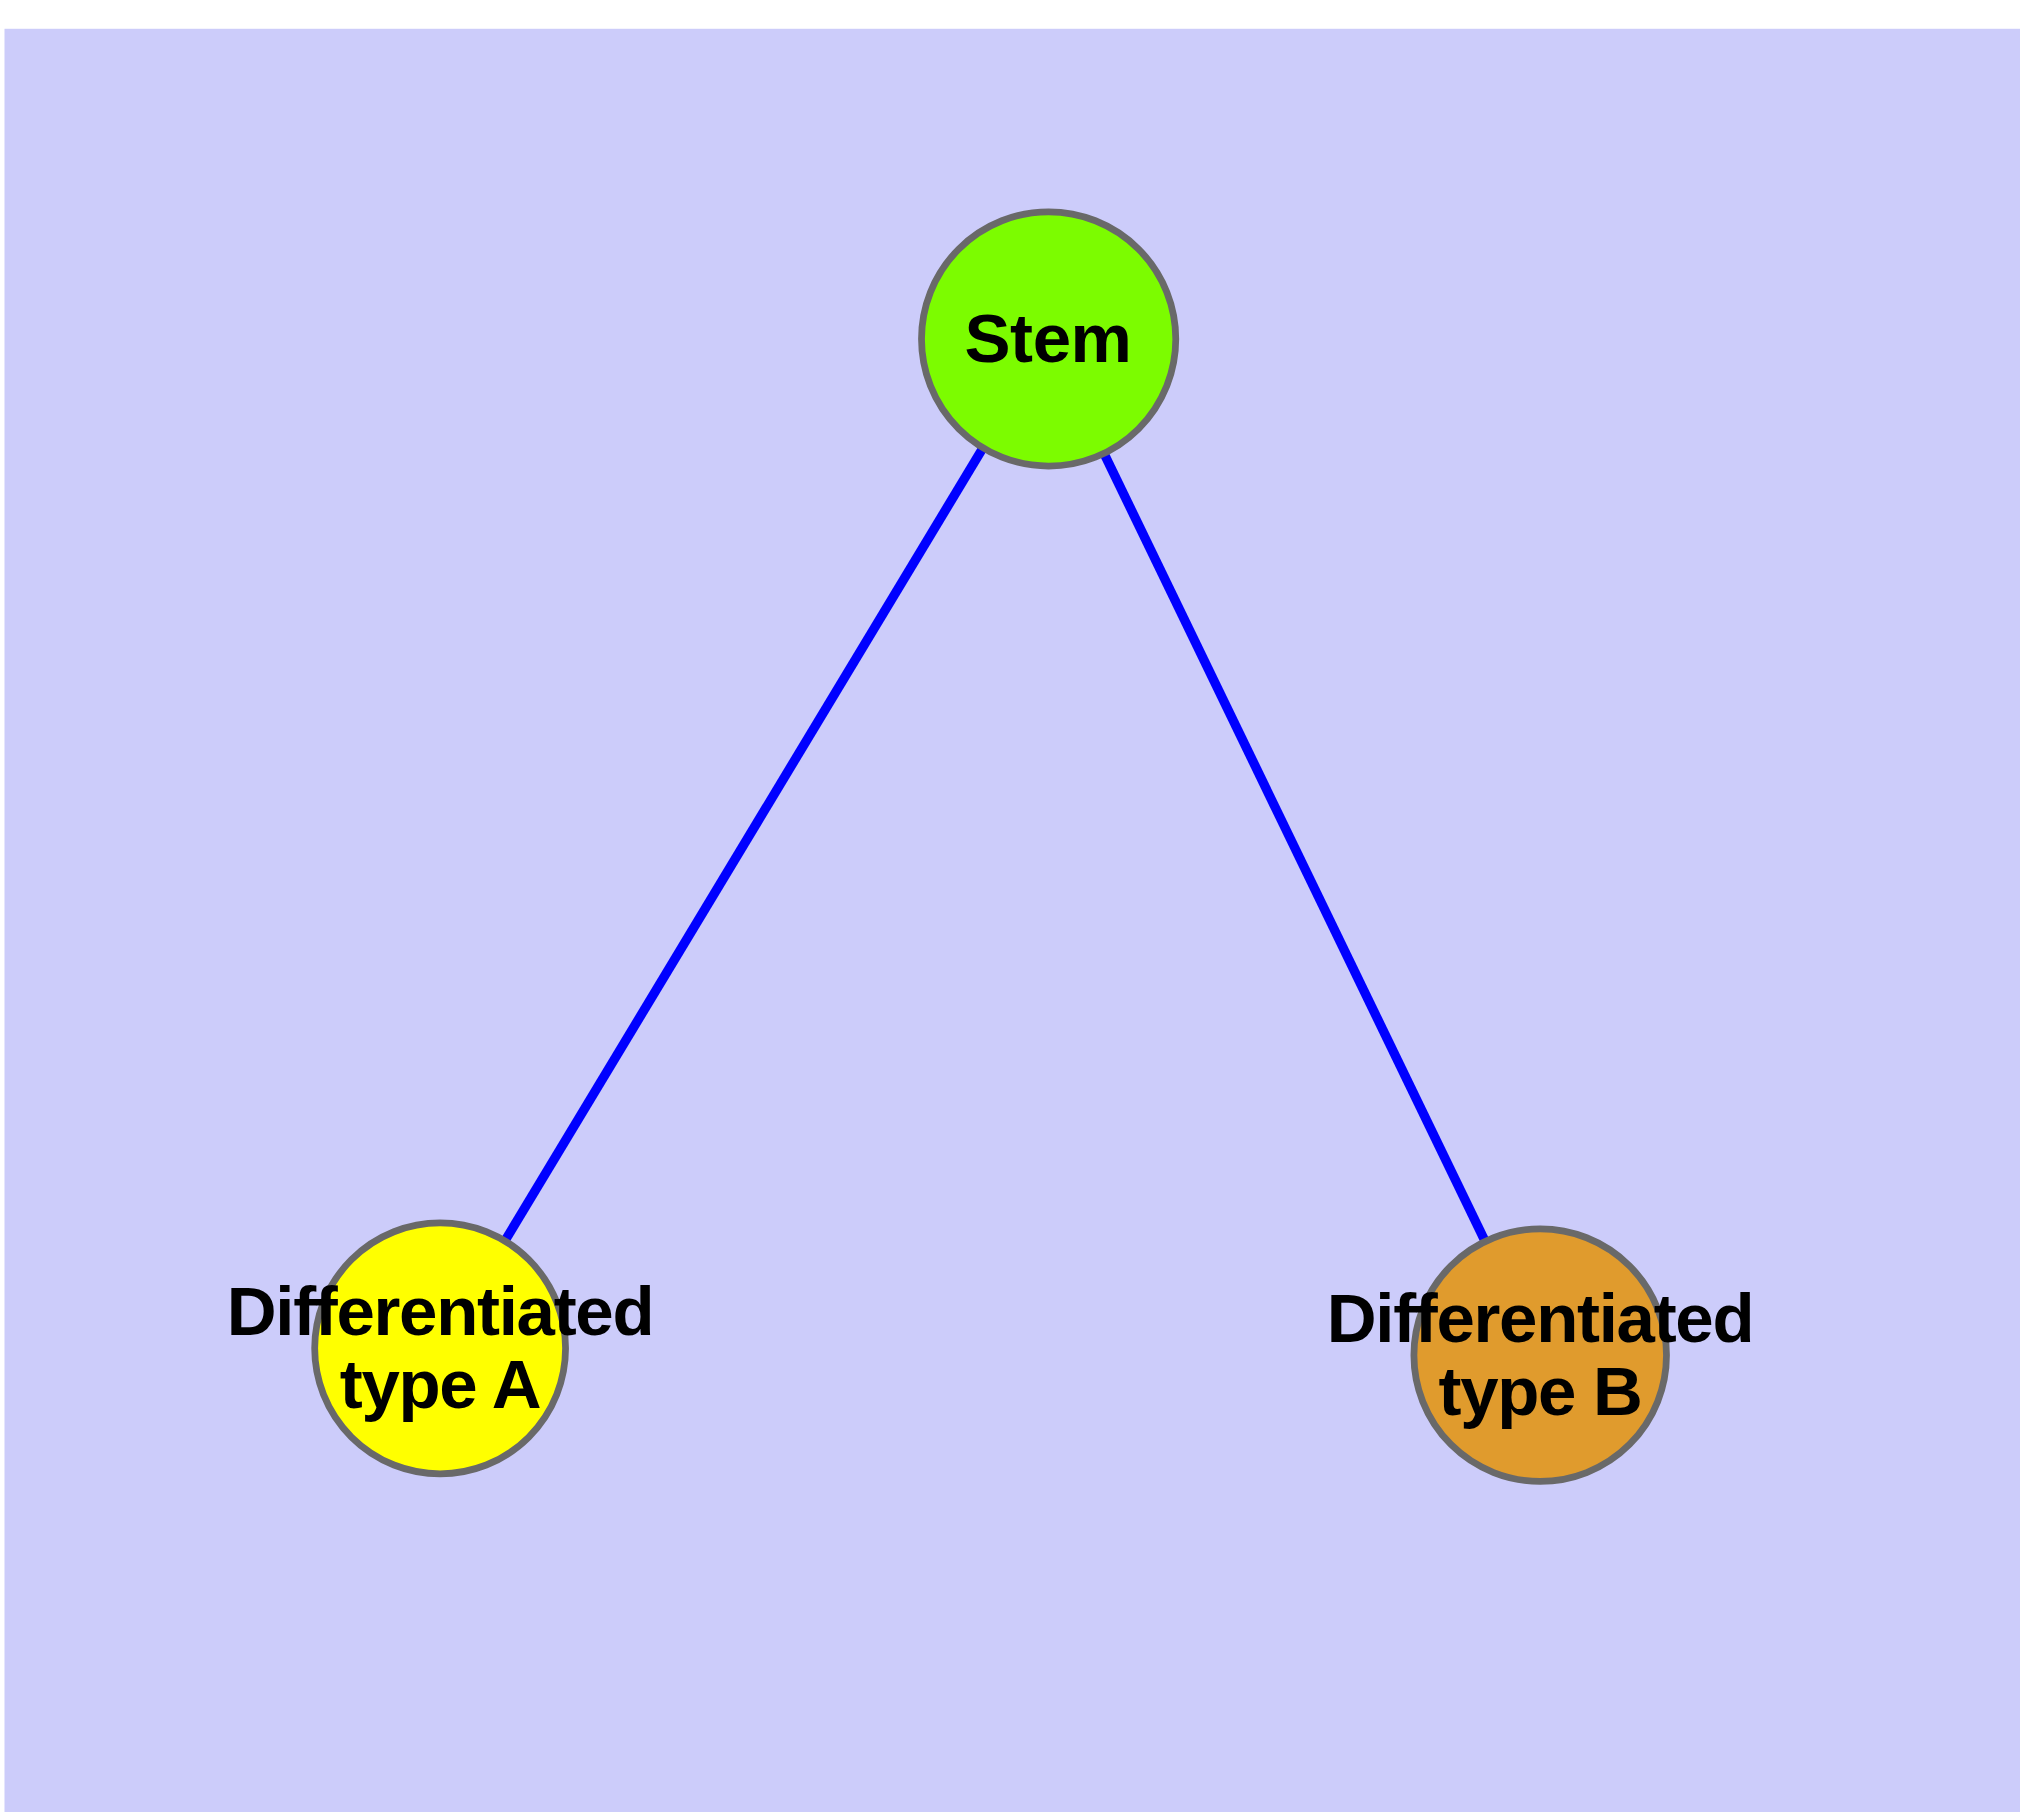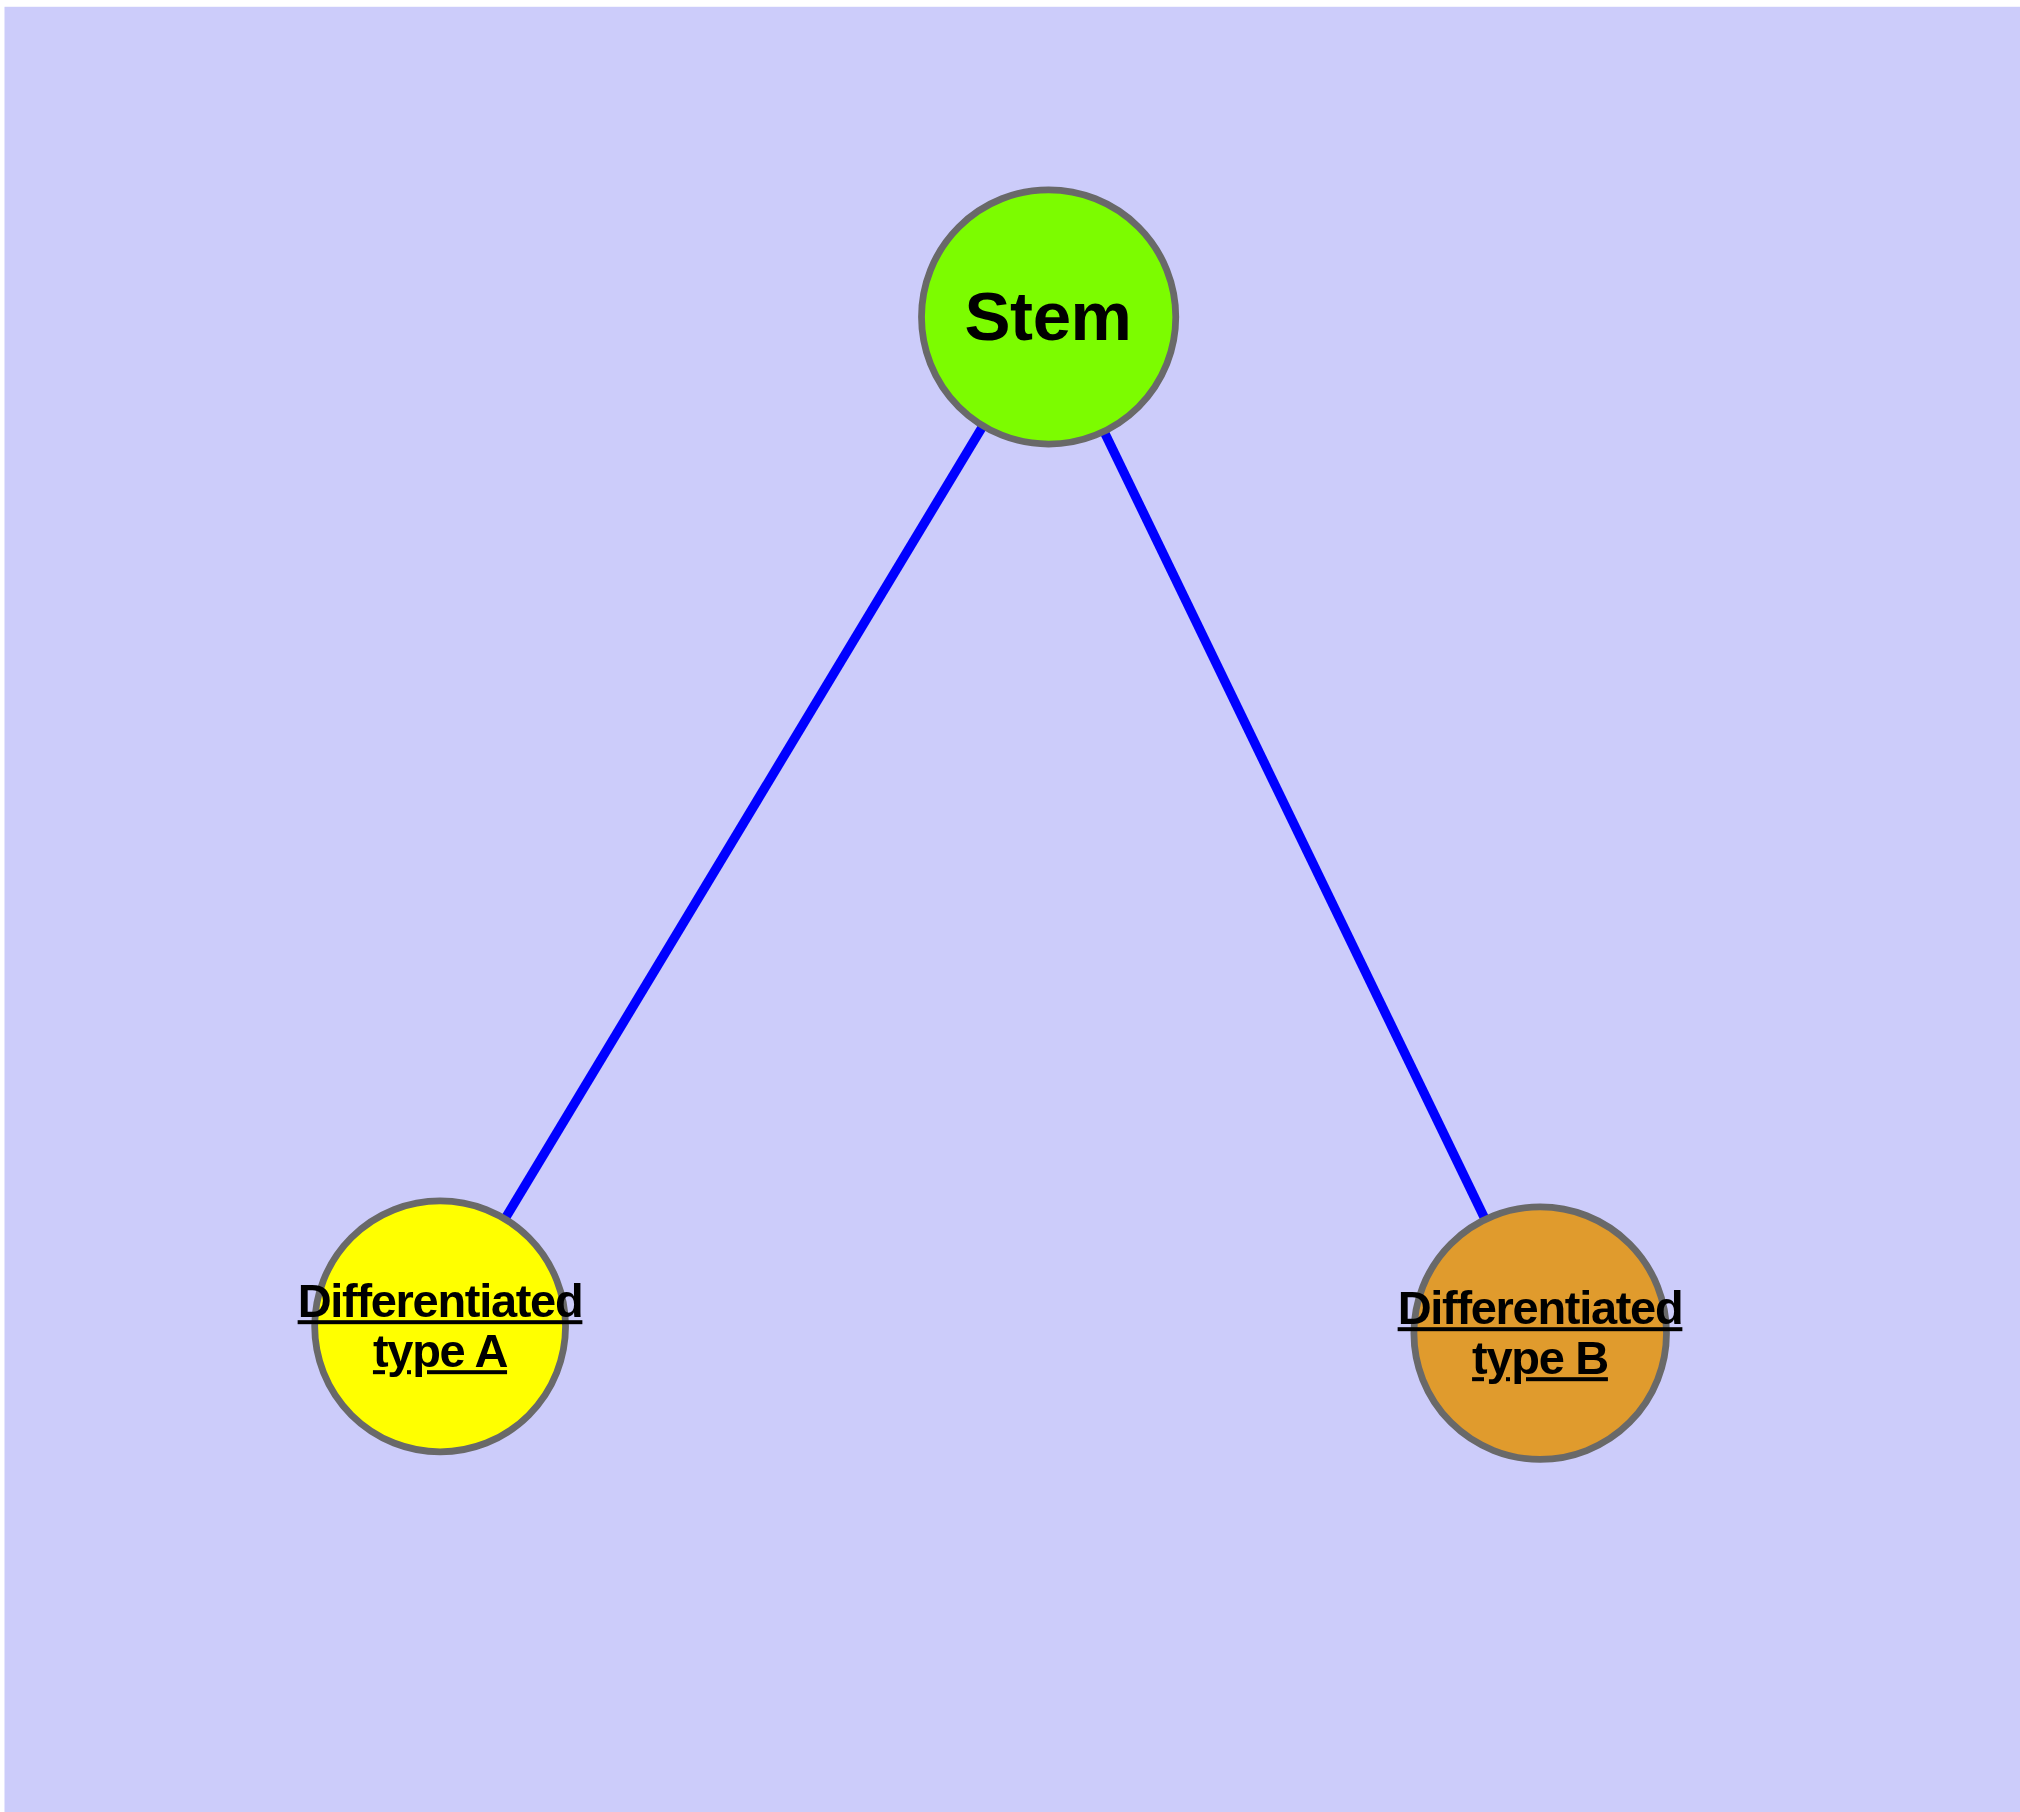--- a/index.html
+++ b/index.html
@@ -12,20 +12,21 @@
     width: 2021px;
     height: 1812px;
     overflow: hidden;
     font-family: "Liberation Sans", sans-serif;
   }
   #graph-canvas {
     position: relative;
     width: 2021px;
     height: 1400px;
     background: #ffffff;
+    margin-top: 22px;
   }
   #graph-svg {
     position: absolute;
     left: 0;
     top: 0;
     width: 2021px;
     height: 1812px;
     display: block;
   }
   .node-label {
@@ -33,21 +34,21 @@
     color: #000000;
     font-family: "Liberation Sans", sans-serif;
     font-weight: bold;
     text-align: center;
     white-space: pre;
     line-height: 1.06;
     pointer-events: none;
     transform: translate(-50%, -50%);
   }
   .node-label.root  { font-size: 69px; letter-spacing: -0.4px; }
-  .node-label.child { font-size: 47px; letter-spacing: -1.3px; text-decoration: underline; }
+  .node-label.child { font-size: 69px; letter-spacing: -1.3px; }
 </style>
 </head>
 <body>
 
 <div id="graph-canvas">
 
   <svg id="graph-svg" viewBox="0 0 2384 2138" xmlns="http://www.w3.org/2000/svg">
 
     <rect x="0" y="0" width="2384" height="2138" fill="#FFFFFF"></rect>
 

